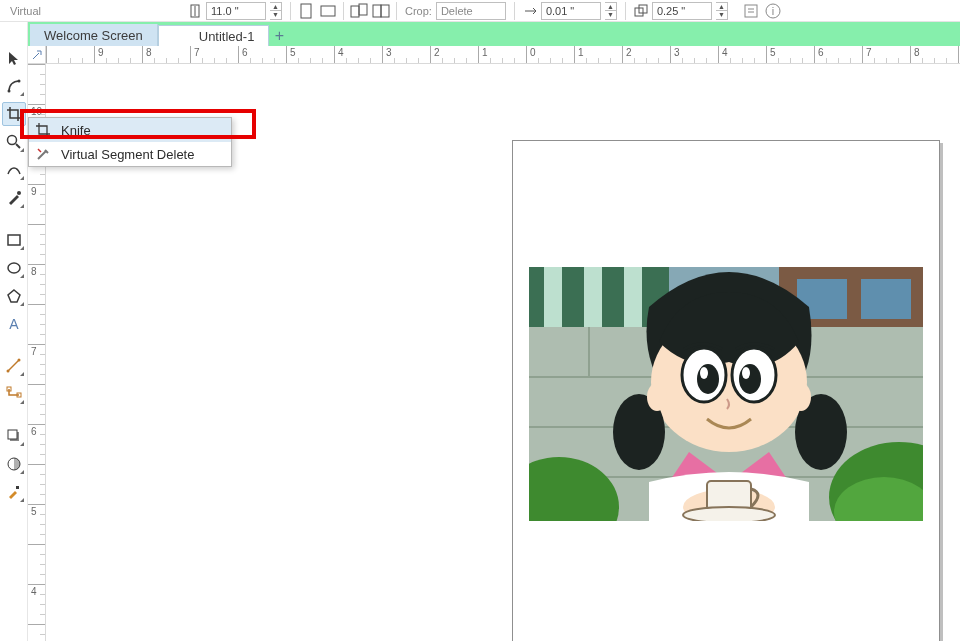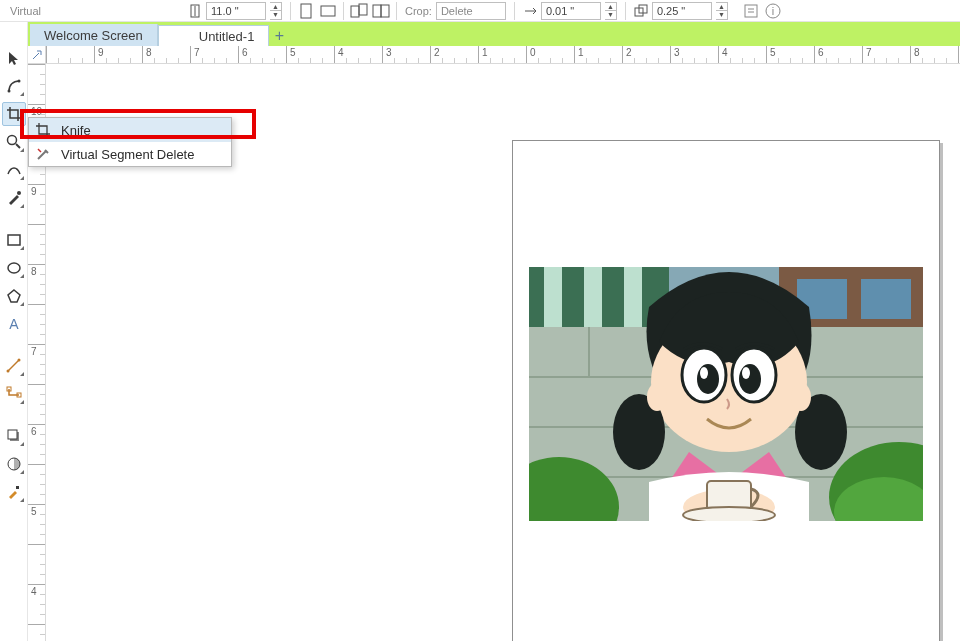--- a/index.html
+++ b/index.html
@@ -10,21 +10,21 @@
   .propbar .fld { display:flex; align-items:center; gap:4px; margin:0 4px; }
   .propbar .txtbox { border:1px solid #bfbfbf; background:#fff; height:18px; padding:0 4px; display:flex; align-items:center; min-width:60px; font-size:11px; }
   .propbar .spin { width:12px; height:18px; border:1px solid #bfbfbf; border-left:none; display:flex; flex-direction:column; }
   .propbar .spin div { flex:1; display:flex; align-items:center; justify-content:center; font-size:7px; color:#555; border-bottom:1px solid #bfbfbf; }
   .propbar .spin div:last-child { border-bottom:none; }
   .propbar .btn { width:22px; height:20px; display:flex; align-items:center; justify-content:center; border:1px solid transparent; border-radius:2px; }
   .propbar .sep { width:1px; height:18px; background:#d6d6d6; margin:0 4px; }
   .propbar svg { display:block; }
 
   
-  .tabbar { height:24px; background:#bef264; display:flex; align-items:flex-end; padding-left:30px; font-size:13px; color:#3b3b3b; }
+  .tabbar { height:24px; background:#86efac; display:flex; align-items:flex-end; padding-left:30px; font-size:13px; color:#3b3b3b; }
   .tab { height:22px; padding:0 14px; display:flex; align-items:center; background:#cfe3f2; border-right:1px solid #b6cfe0; }
   .tab.active { background:#ffffff; border-top:1px solid #b6cfe0; border-left:1px solid #b6cfe0; border-right:1px solid #b6cfe0; border-bottom:1px solid #ffffff; margin-bottom:-1px;padding-left:40px; }
   .newtab { width:20px; height:20px; display:flex; align-items:center; justify-content:center; color:#5a7a92; font-size:16px; }
 
   
   .work { position:absolute; left:28px; top:46px; right:0; bottom:0; background:#ffffff; }
 
   
   .ruler-h-wrap { position:absolute; left:0; top:0; right:0; height:18px; background:#fff; border-bottom:1px solid #d9d9d9; display:flex; }
   .ruler-origin { width:18px; height:18px; border-right:1px solid #d9d9d9; display:flex; align-items:center; justify-content:center; }

